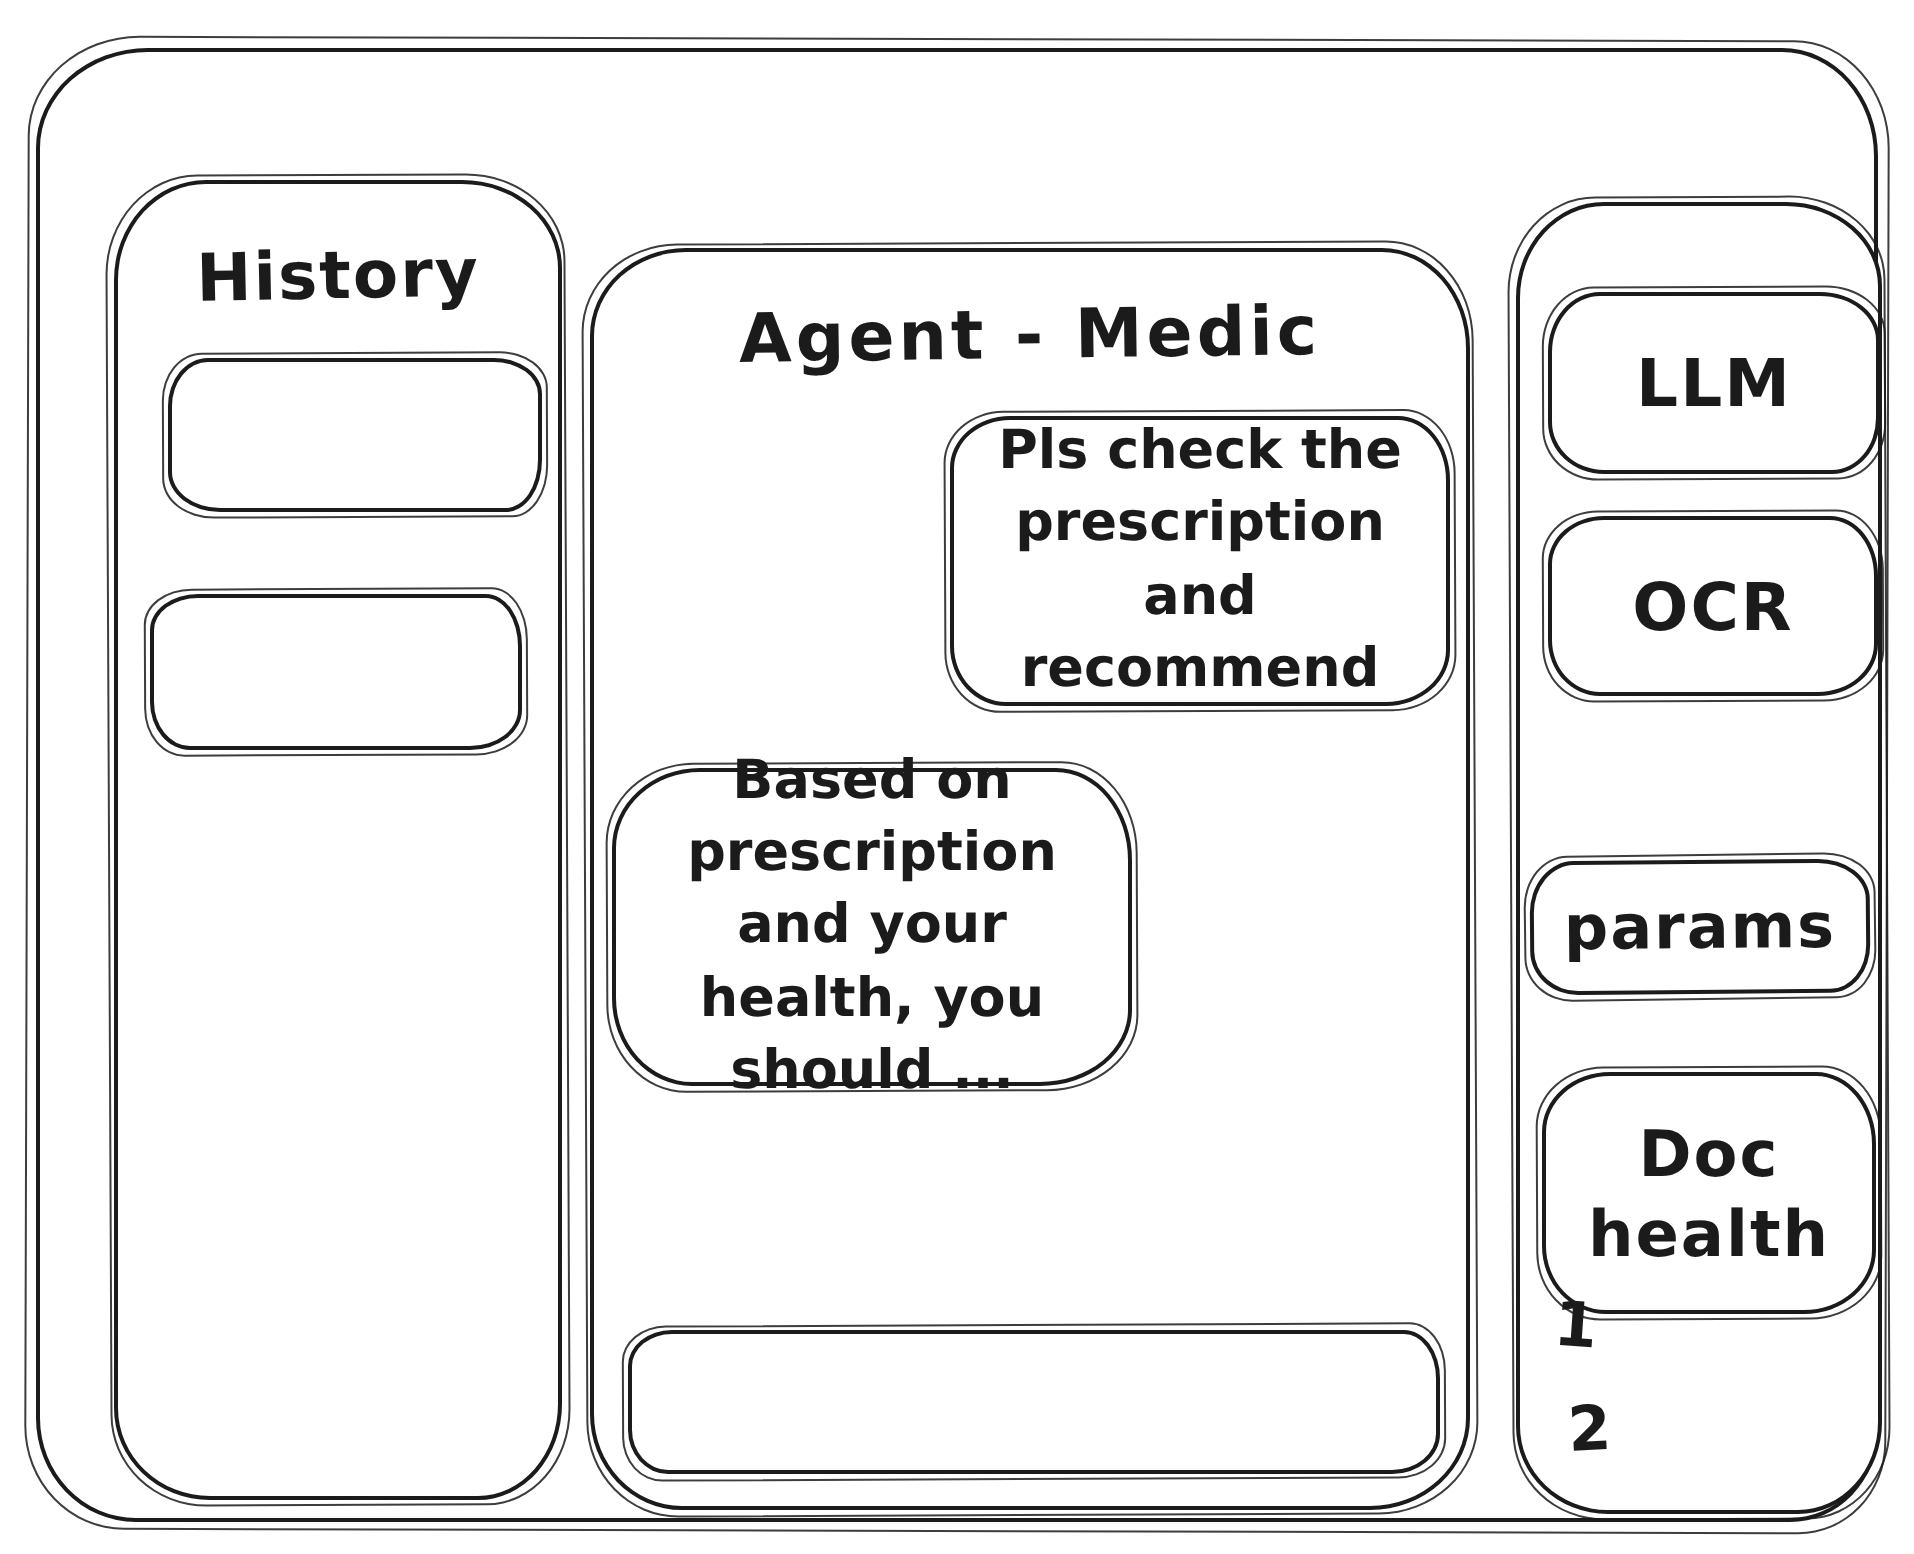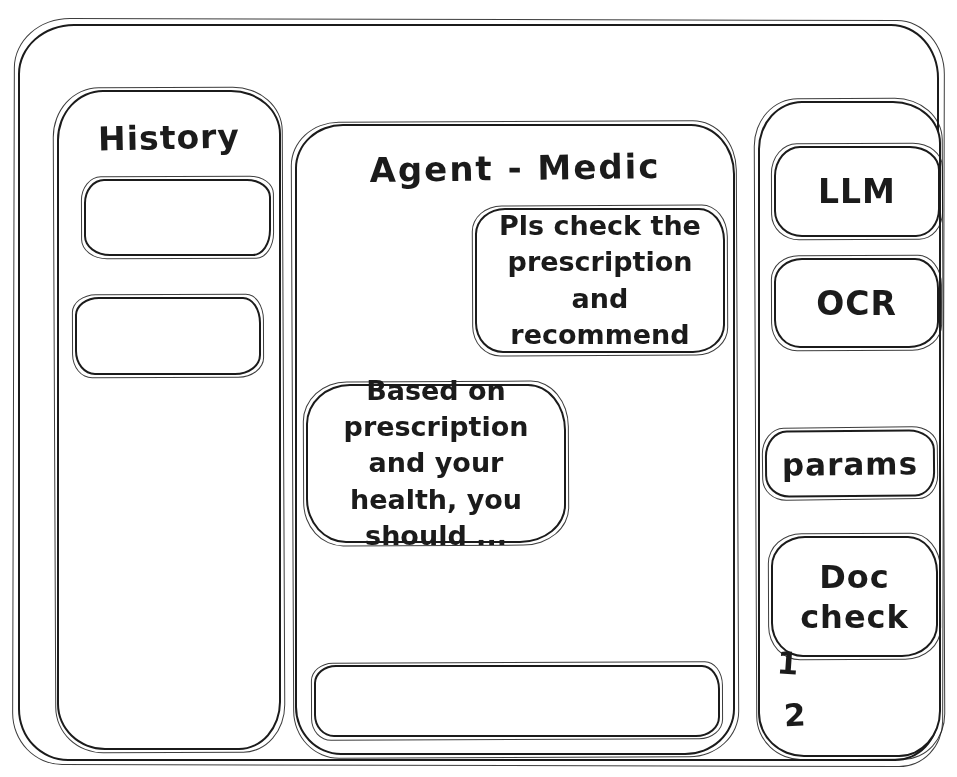--- a/index.html
+++ b/index.html
@@ -196,21 +196,21 @@
       </div>
     </div>
 
     <div class="sketch tools-panel">
       <div class="sketch tool-button tool-ocr">OCR</div>
 
       <div class="sketch tool-button tool-llm">LLM</div>
 
       <div class="sketch tool-button tool-params">params</div>
 
-      <div class="sketch tool-button tool-doc-source">Doc check</div>
+      <div class="sketch tool-button tool-doc-source">Doc health</div>
 
       <div class="doc-num doc-num-1">1</div>
 
       <div class="doc-num doc-num-2">2</div>
     </div>
 
   </div>
 </div>
 
 </body></html>

